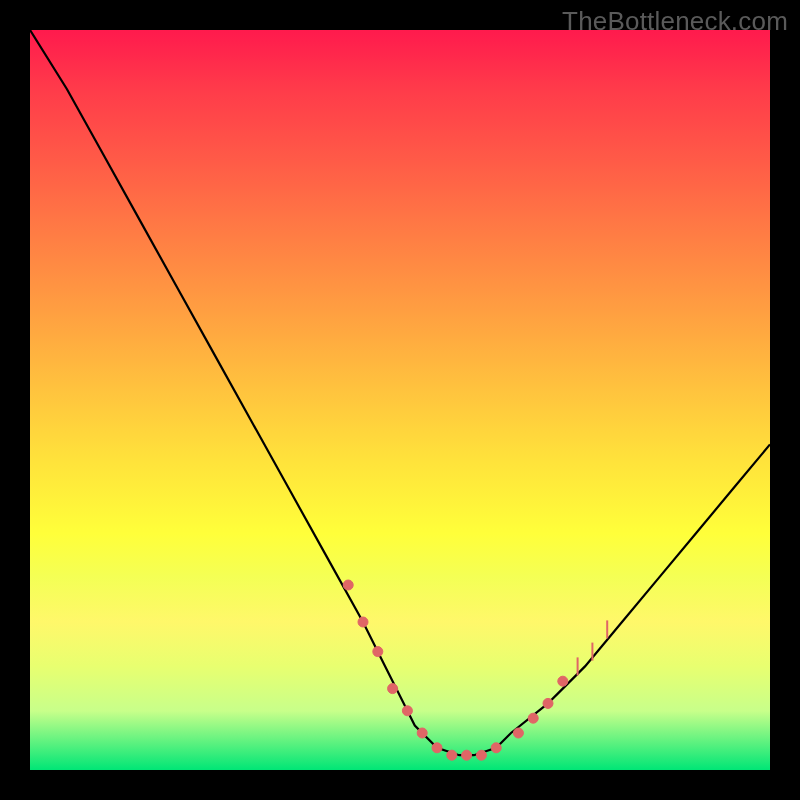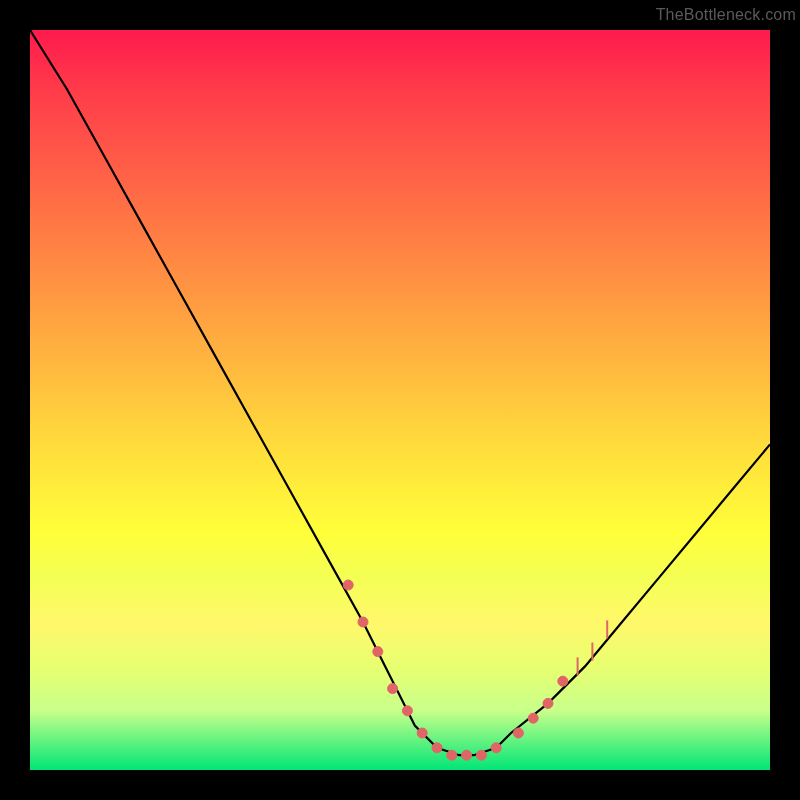--- a/index.html
+++ b/index.html
@@ -45,23 +45,23 @@
       #f4ff55 74%,
       #fff86a 80%,
       #e8ff70 86%,
       #c8ff8a 92%,
       #00e676 100%
     );
   }
   .watermark {
     position: absolute;
     top: 6px;
-    right: 4px;
+    right: 12px;
     color: #5a5a5a;
-    font-size: 16px;
+    font-size: 26px;
     font-weight: 500;
     letter-spacing: 0.2px;
   }
   svg.curve {
     position: absolute;
     left: 0;
     top: 0;
     width: 740px;
     height: 740px;
   }

